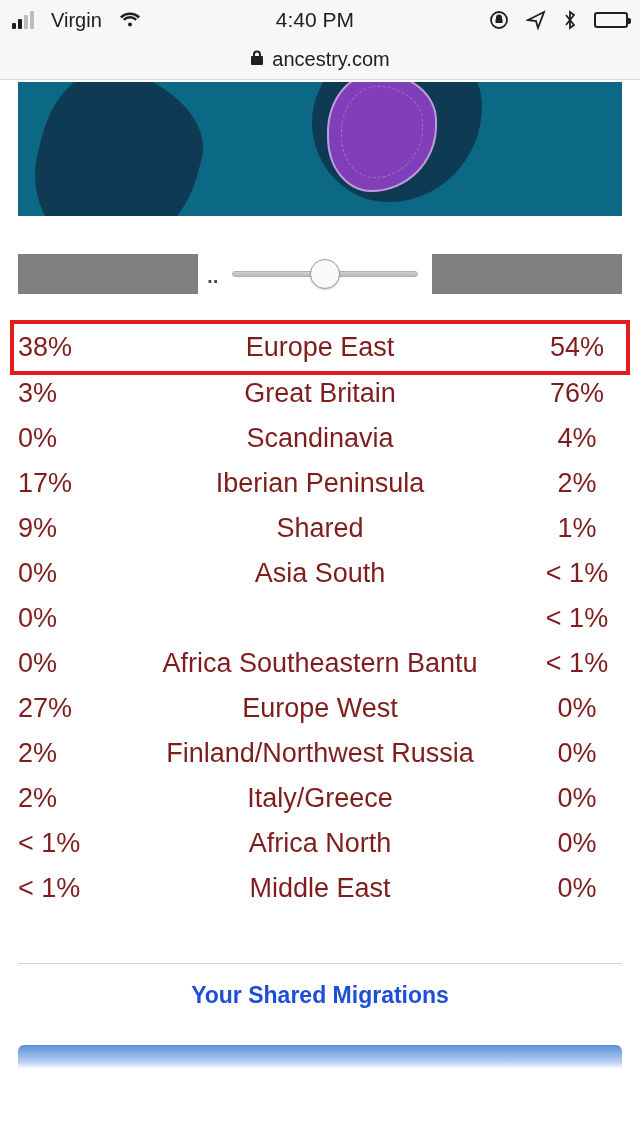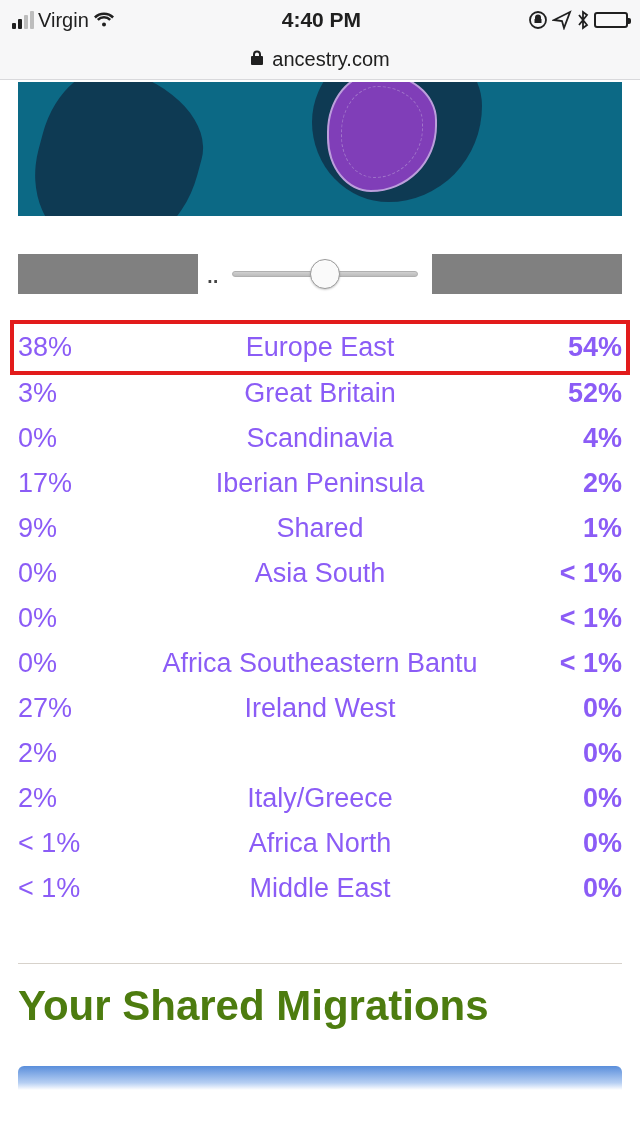--- a/index.html
+++ b/index.html
@@ -8,22 +8,22 @@
   .statusbar {
     height: 40px;
     background: #f7f7f8;
     display: flex;
     align-items: center;
     justify-content: space-between;
     padding: 0 12px;
     font-size: 20px;
     color: #202020;
   }
-  .statusbar .left, .statusbar .right { display: flex; align-items: center; gap: 4px; }
-  .statusbar .center { font-weight: 700; font-size: 21px; }
+  .statusbar .left, .statusbar .right { display: flex; align-items: center; gap: 17px; }
+  .statusbar .center { font-weight: 400; font-size: 21px; }
   .sigbars { display: inline-flex; align-items: flex-end; gap: 2px; }
   .sigbars span { width: 4px; background: #bdbdbd; border-radius: 1px; }
   .sigbars span.on { background: #202020; }
   .sigbars span:nth-child(1){height:6px}
   .sigbars span:nth-child(2){height:10px}
   .sigbars span:nth-child(3){height:14px}
   .sigbars span:nth-child(4){height:18px}
   .wifi svg, .lockrot svg, .locate svg, .bt svg { display:block; }
   .battery { width: 34px; height: 16px; border: 2px solid #202020; border-radius: 3px; position: relative; }
   .battery::after { content:""; position:absolute; right:-5px; top:4px; width:3px; height:6px; background:#202020; border-radius:0 2px 2px 0;}
@@ -53,27 +53,27 @@
   
   .comparator { display:flex; align-items:center; gap:14px; margin: 38px 0 30px; }
   .person-box { height:40px; background:#808080; flex: 0 0 180px; }
   .person-box.right { flex: 0 0 190px; }
   .dots { font-size:28px; color:#444; letter-spacing:-2px; margin-left:-6px; }
   .slider { flex:1; position:relative; height:10px; }
   .slider-track { position:absolute; left:0; right:0; top:50%; transform:translateY(-50%); height:6px; background:linear-gradient(#d0d0d0,#bcbcbc); border-radius:3px; border:1px solid #b0b0b0;}
   .slider-thumb { position:absolute; left:50%; top:50%; transform:translate(-50%,-50%); width:30px; height:30px; background:#fafafa; border:1px solid #9b9b9b; border-radius:50%; box-shadow: inset 0 1px 2px rgba(255,255,255,.8), 0 1px 2px rgba(0,0,0,.2);}
   
   .eth-table { width:100%; }
-  .eth-row { display:flex; align-items:center; justify-content:space-between; font-size:27px; line-height:1.0; padding: 9px 0; color:#8b5cf6; }
+  .eth-row { display:flex; align-items:center; justify-content:space-between; font-size:27px; line-height:1.0; padding: 9px 0; color:#7f1d1d; }
   .eth-row .left { width:90px; text-align:left; }
   .eth-row .region-name { flex:1; text-align:center; }
-  .eth-row .right { width:90px; text-align:right;font-weight:bold; }
+  .eth-row .right { width:90px; text-align:center; }
   .eth-row.highlight { outline: 4px solid #e21b1b; outline-offset: 0; padding: 10px 4px; margin: 0 -4px; }
   hr.section-div { border:none; border-top:1px solid #d7d2cb; margin: 52px 0 18px; }
-  .section-title { font-size:42px; font-weight:700; color:#4d7c0f; }
+  .section-title { font-size:23px; font-weight:700; color:#1d4ed8;text-align:center; }
   .migration-card { margin-top:36px; height:24px; background:linear-gradient(#5a8edb 0%, #b6cff3 70%, #fff 100%); border-radius:6px 6px 0 0; }
 </style>
 </head>
 <body>
 
 <div class="statusbar">
   <div class="left">
     <span class="sigbars">
       <span class="on"></span>
         <span class="on"></span>
@@ -140,21 +140,21 @@
 
   <div class="eth-table" id="eth-table">
       <div class="eth-row highlight">
         <span class="left">38%</span>
         <span class="region-name">Europe East</span>
         <span class="right">54%</span>
       </div>
       <div class="eth-row">
         <span class="left">3%</span>
         <span class="region-name">Great Britain</span>
-        <span class="right">52%</span>
+        <span class="right">76%</span>
       </div>
       <div class="eth-row">
         <span class="left">0%</span>
         <span class="region-name">Scandinavia</span>
         <span class="right">4%</span>
       </div>
       <div class="eth-row">
         <span class="left">17%</span>
         <span class="region-name">Iberian Peninsula</span>
         <span class="right">2%</span>
@@ -173,25 +173,26 @@
         <span class="left">0%</span>
         <span class="right">&lt; 1%</span>
       </div>
       <div class="eth-row">
         <span class="left">0%</span>
         <span class="region-name">Africa Southeastern Bantu</span>
         <span class="right">&lt; 1%</span>
       </div>
       <div class="eth-row">
         <span class="left">27%</span>
-        <span class="region-name">Ireland West</span>
+        <span class="region-name">Europe West</span>
         <span class="right">0%</span>
       </div>
       <div class="eth-row">
         <span class="left">2%</span>
+        <span class="region-name">Finland/Northwest Russia</span>
         <span class="right">0%</span>
       </div>
       <div class="eth-row">
         <span class="left">2%</span>
         <span class="region-name">Italy/Greece</span>
         <span class="right">0%</span>
       </div>
       <div class="eth-row">
         <span class="left">&lt; 1%</span>
         <span class="region-name">Africa North</span>

